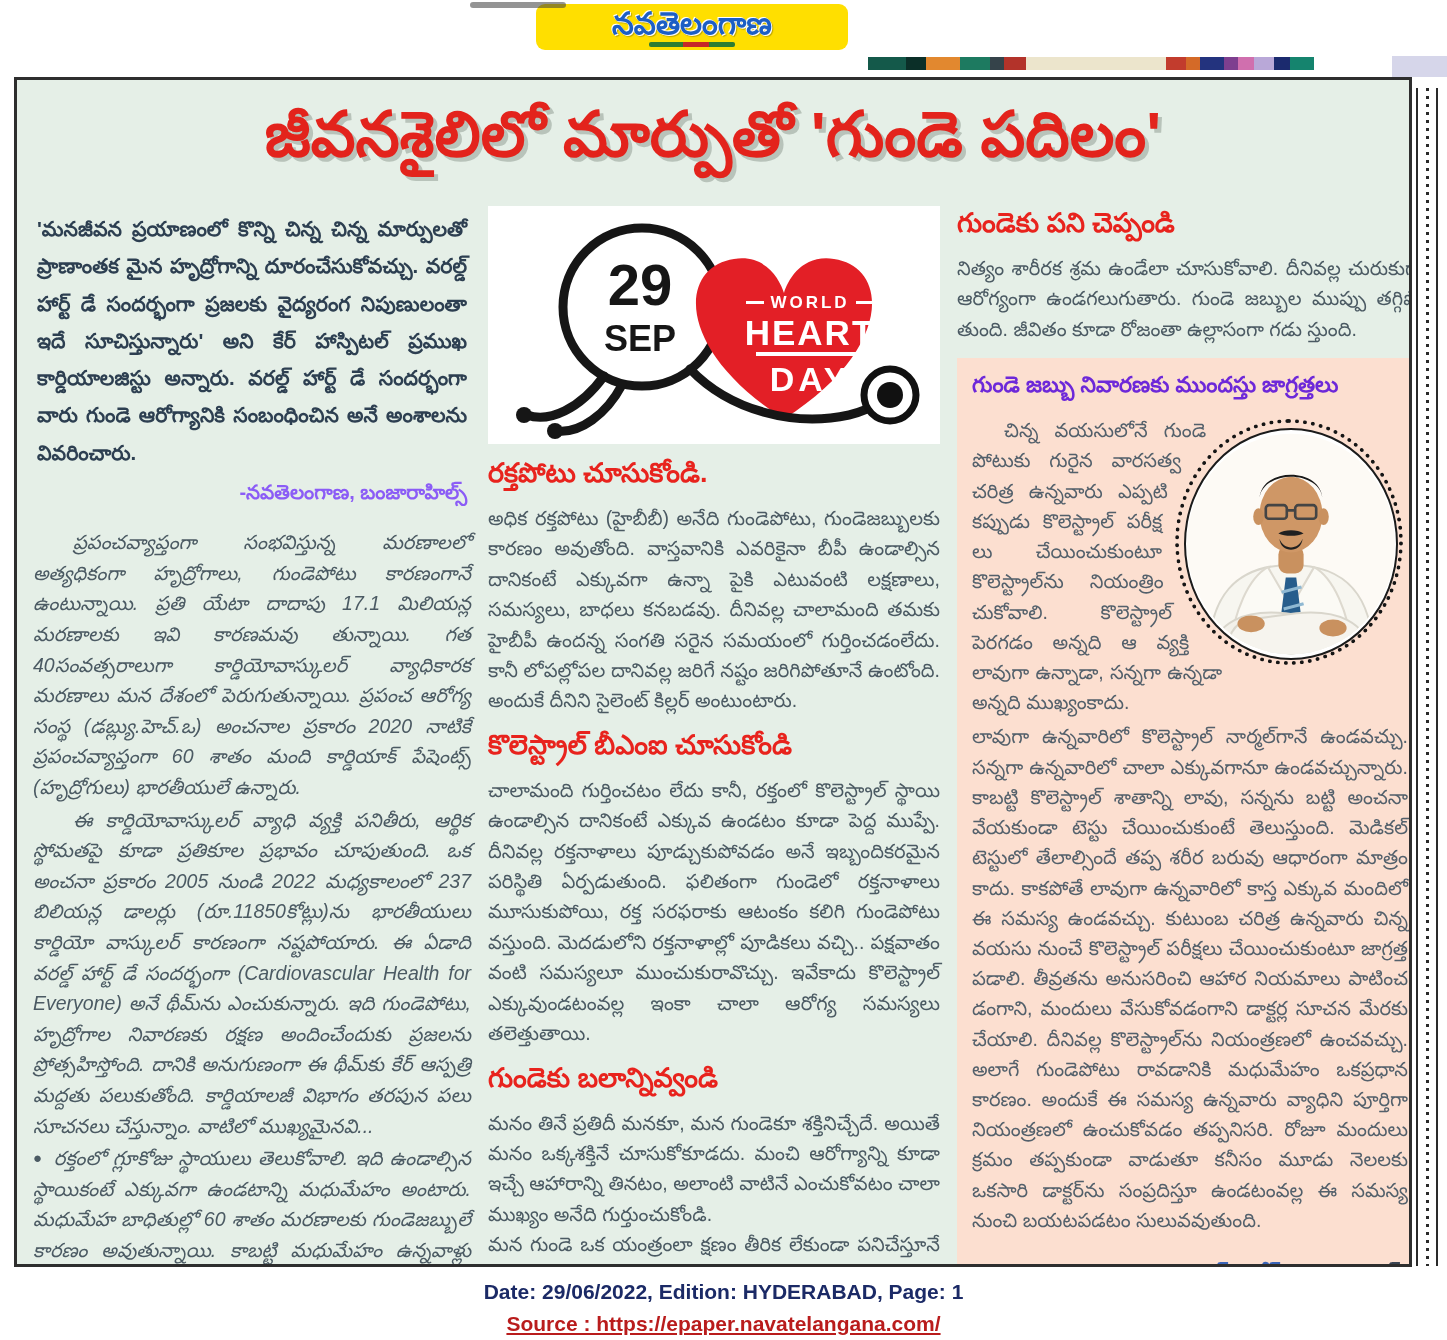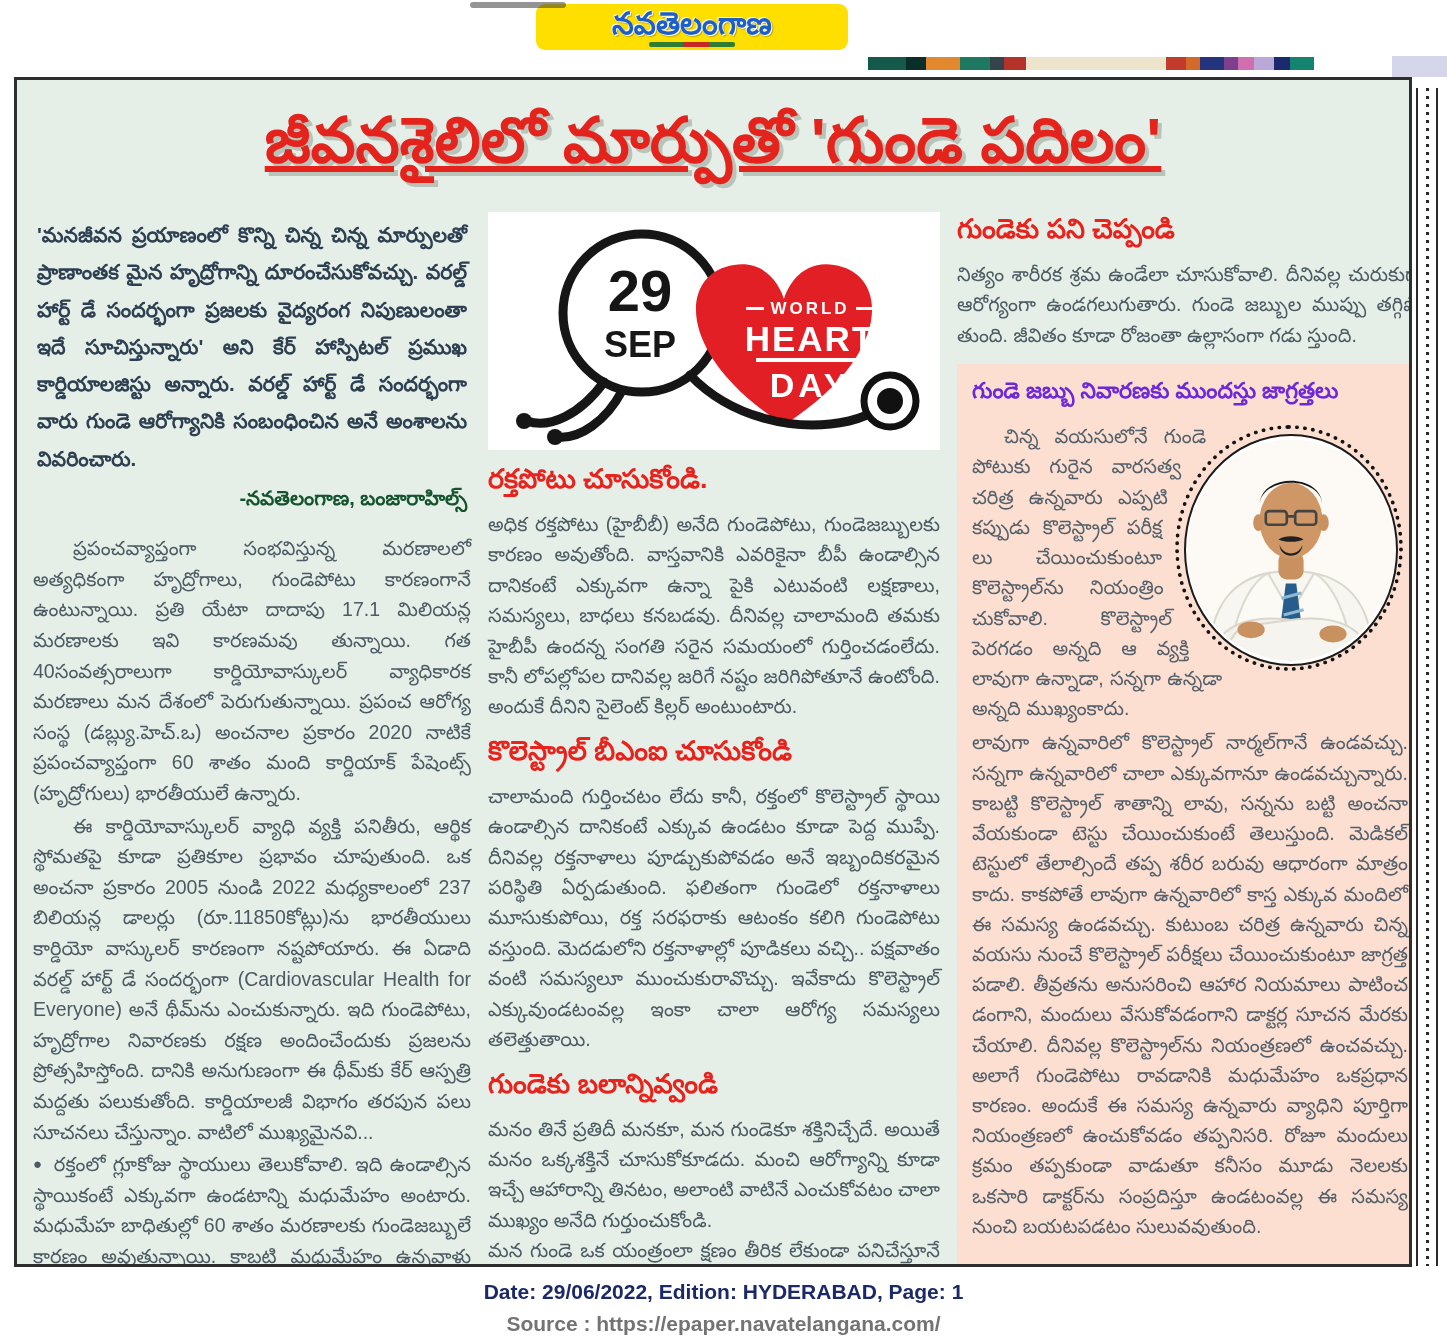--- a/index.html
+++ b/index.html
@@ -24,31 +24,31 @@
 
   
   .rail{position:absolute;top:88px;left:1416px;width:22px;height:1178px;background:#ffffff;
         border-left:2px solid #2a2a2a;border-right:2px solid #2a2a2a;box-sizing:border-box;}
   .rail-dots{width:3px;height:100%;margin:0 auto;
              background:repeating-linear-gradient(to bottom,#2a2a2a 0 3px,transparent 3px 8px);}
 
   
   .frame{position:absolute;top:77px;left:14px;width:1398px;height:1190px;background:#e5efe7;
          border:3px solid #2e2e2e;box-sizing:border-box;overflow:hidden;}
-  .headline{margin:24px 8px 0;text-align:center;font-size:63px;font-weight:800;color:#e3231c;
-            text-shadow:4px 4px 0 rgba(140,152,142,.5);white-space:nowrap;text-decoration:underline;}
+  .headline{margin:18px 8px 0;text-align:center;font-size:63px;font-weight:800;color:#e3231c;
+            text-shadow:4px 4px 0 rgba(140,152,142,.5);white-space:nowrap;}
 
   .columns{display:flex;gap:17px;padding:20px 12px 0 16px;}
   .col-left{width:438px;flex:none;}
   .col-mid{width:452px;flex:none;}
   .col-right{width:466px;flex:none;}
 
   .intro{font-weight:700;color:#2d3f51;font-size:20.5px;line-height:1.82;text-align:justify;margin:4px 4px 0;}
-  .byline{font-weight:700;color:#14532d;font-size:20px;text-align:right;margin:10px 4px 18px 0;}
-  .para{color:#4b5a63;font-size:19.5px;line-height:1.57;text-align:justify;text-indent:40px;margin:0 0 2px;}
+  .byline{font-weight:700;color:#8b5cf6;font-size:20px;text-align:right;margin:10px 4px 18px 0;}
+  .para{color:#4b5a63;font-size:19.5px;line-height:1.57;text-align:justify;text-indent:40px;margin:0 0 2px;font-style:italic;}
   .bullet-para{text-indent:0;}
   .bullet-glyph{font-size:15px;margin-right:10px;position:relative;top:-2px;}
 
   .logo-box{background:#ffffff;height:238px;display:flex;align-items:center;justify-content:center;
             margin-bottom:6px;}
   .sec-h{color:#e8231d;font-weight:700;font-size:27px;margin:14px 0 8px;}
   .sec-t{color:#4b5a63;font-size:19.5px;line-height:1.56;text-align:justify;margin:0;}
   .col-right .sec-h{margin-top:2px;}
 
   .pink-box{background:#fcdfd0;margin-top:14px;padding:12px 15px 16px;box-sizing:border-box;min-height:864px;}
@@ -60,21 +60,21 @@
   .photo svg{width:100%;height:100%;display:block;}
   .pink-t{color:#53606b;font-size:19.5px;line-height:1.55;text-align:justify;margin:0 0 4px;}
   .pink-t.first{text-indent:32px;}
   .sig{text-align:right;margin-top:20px;font-size:21px;font-weight:800;line-height:1.7;}
   .sig-name{color:#3a64b8;}
   .sig-rest{color:#3a4452;}
 
   
   .footer{position:absolute;top:1276px;left:0;width:100%;text-align:center;color:#1b2a66;
           font-weight:700;font-size:21px;line-height:1.5;}
-  .footer .src{color:#737373;}
+  .footer .src{color:#b91c1c;text-decoration:underline;}
 </style>
 </head>
 <body>
 
 <div class="page">
 
   <div class="masthead">
     <div class="masthead-overmark"></div>
     <span class="masthead-title">నవతెలంగాణ</span>
     <div class="masthead-tagline"></div>

